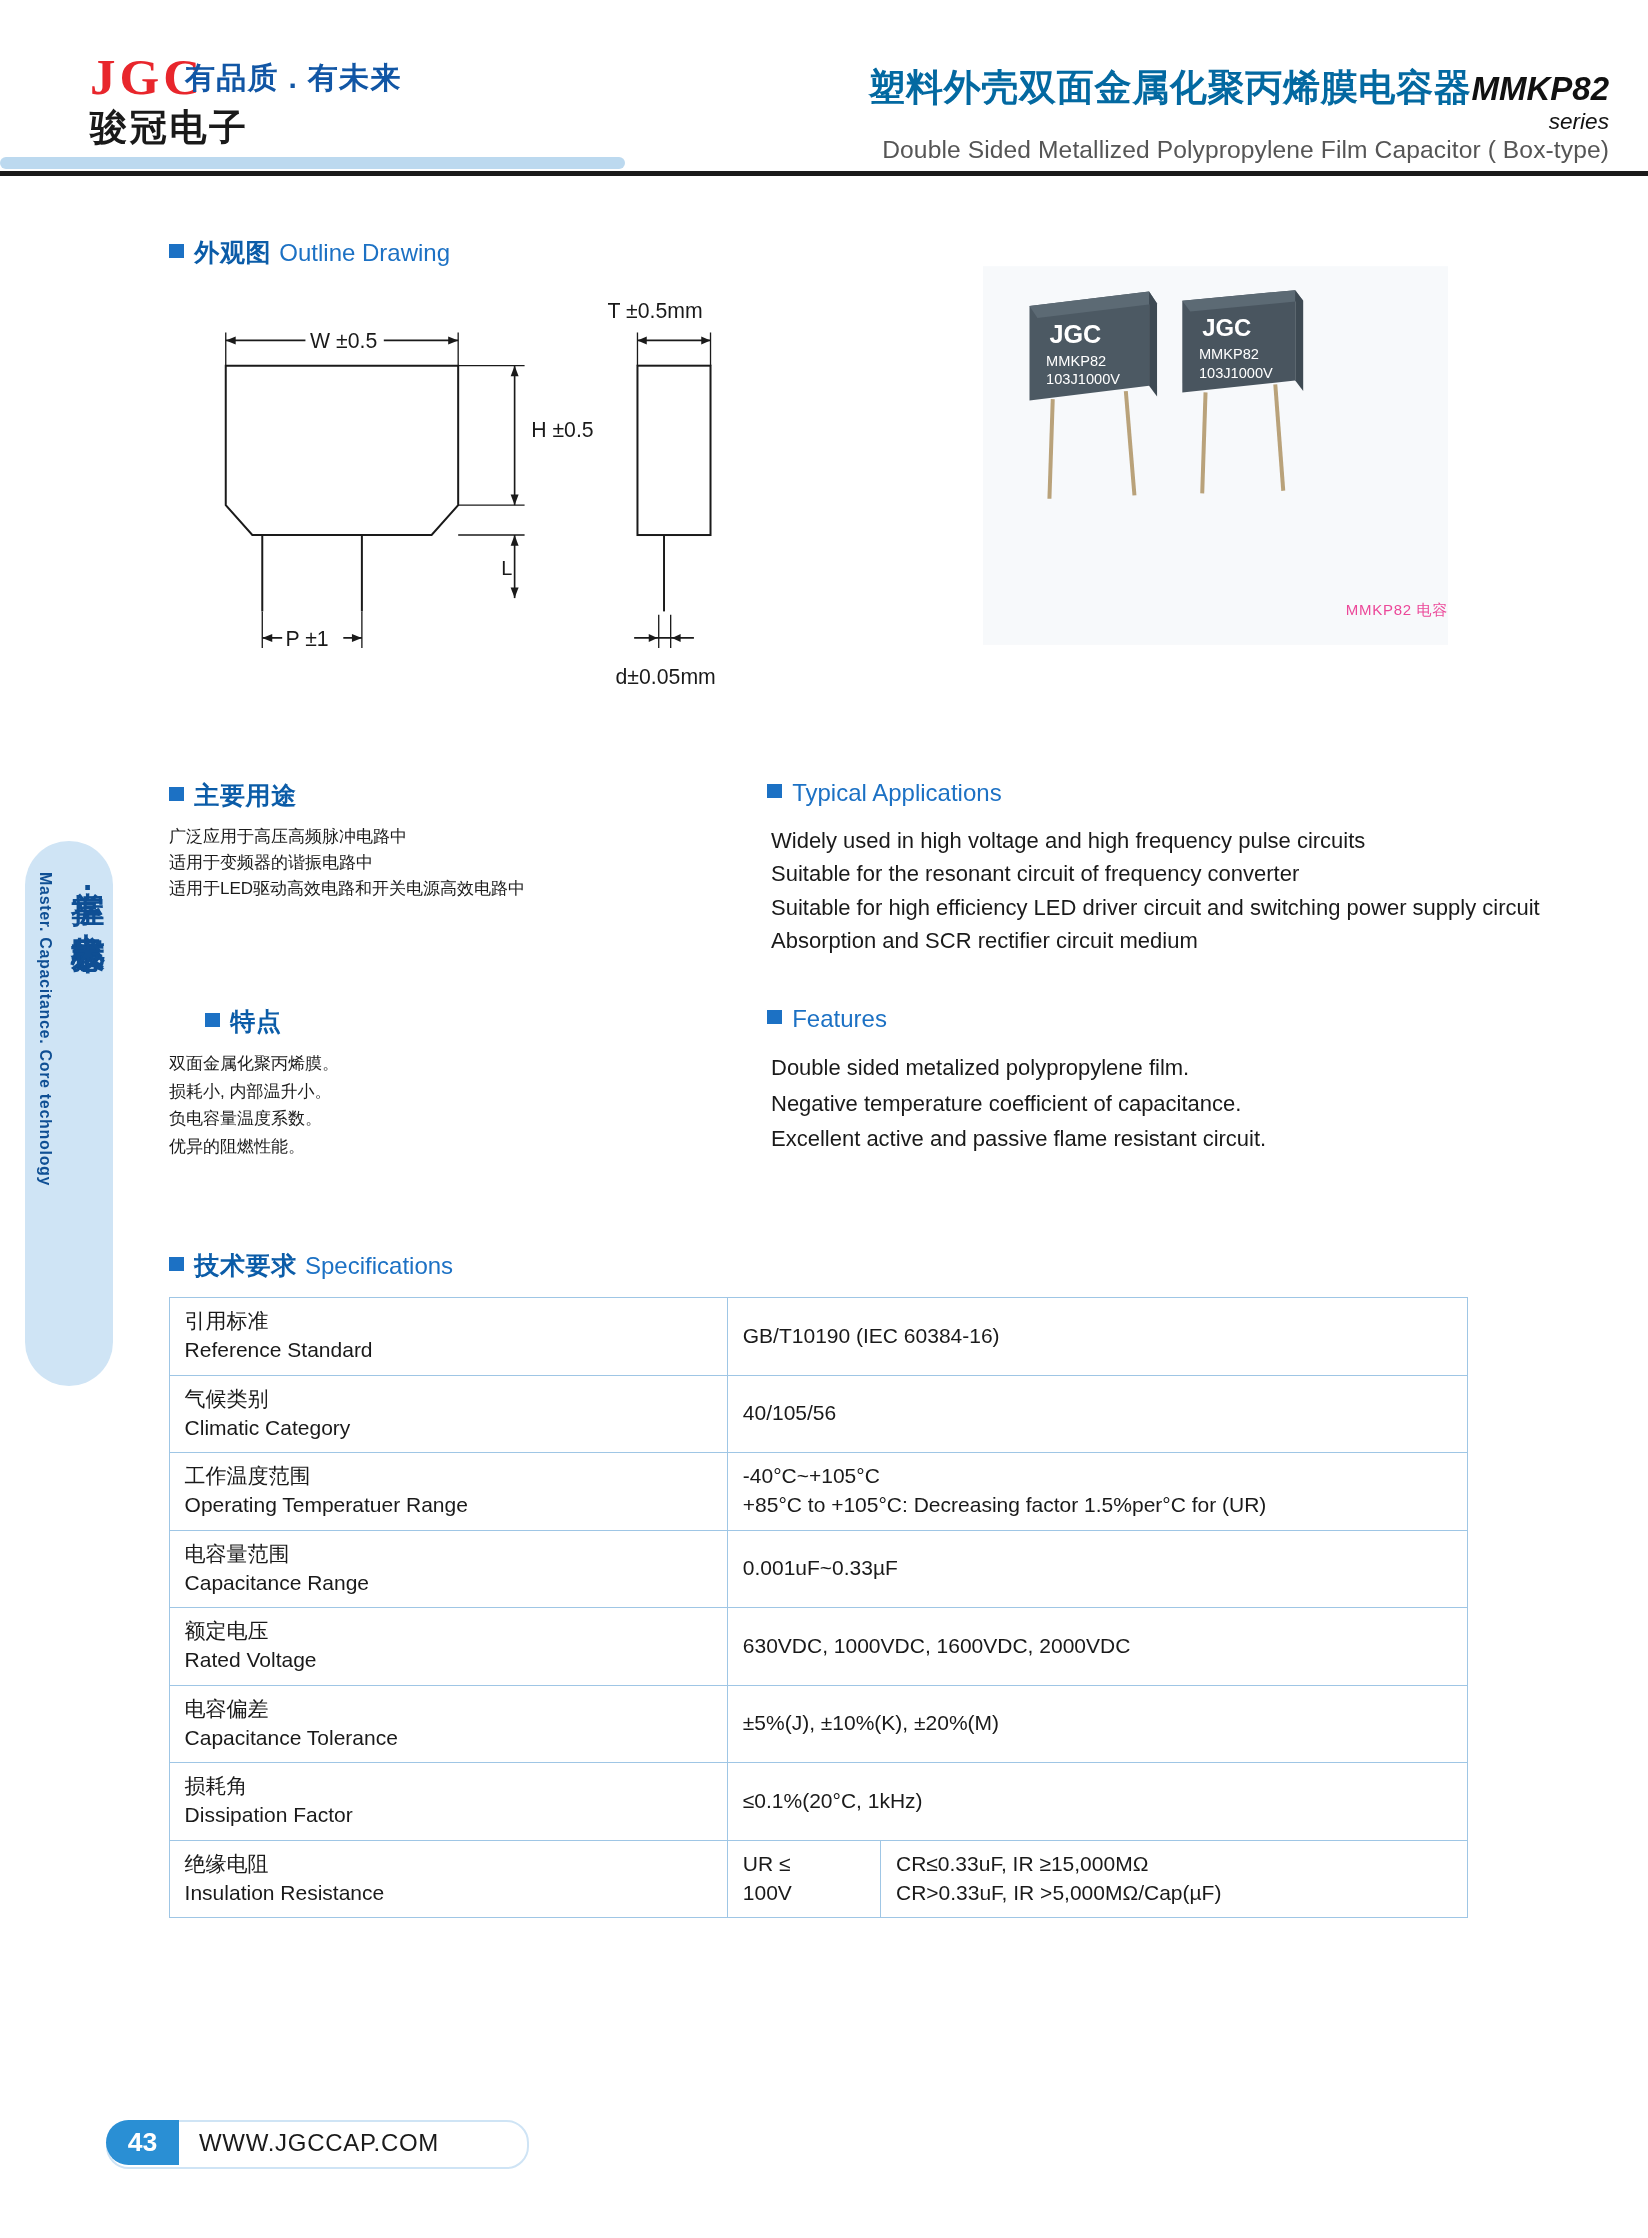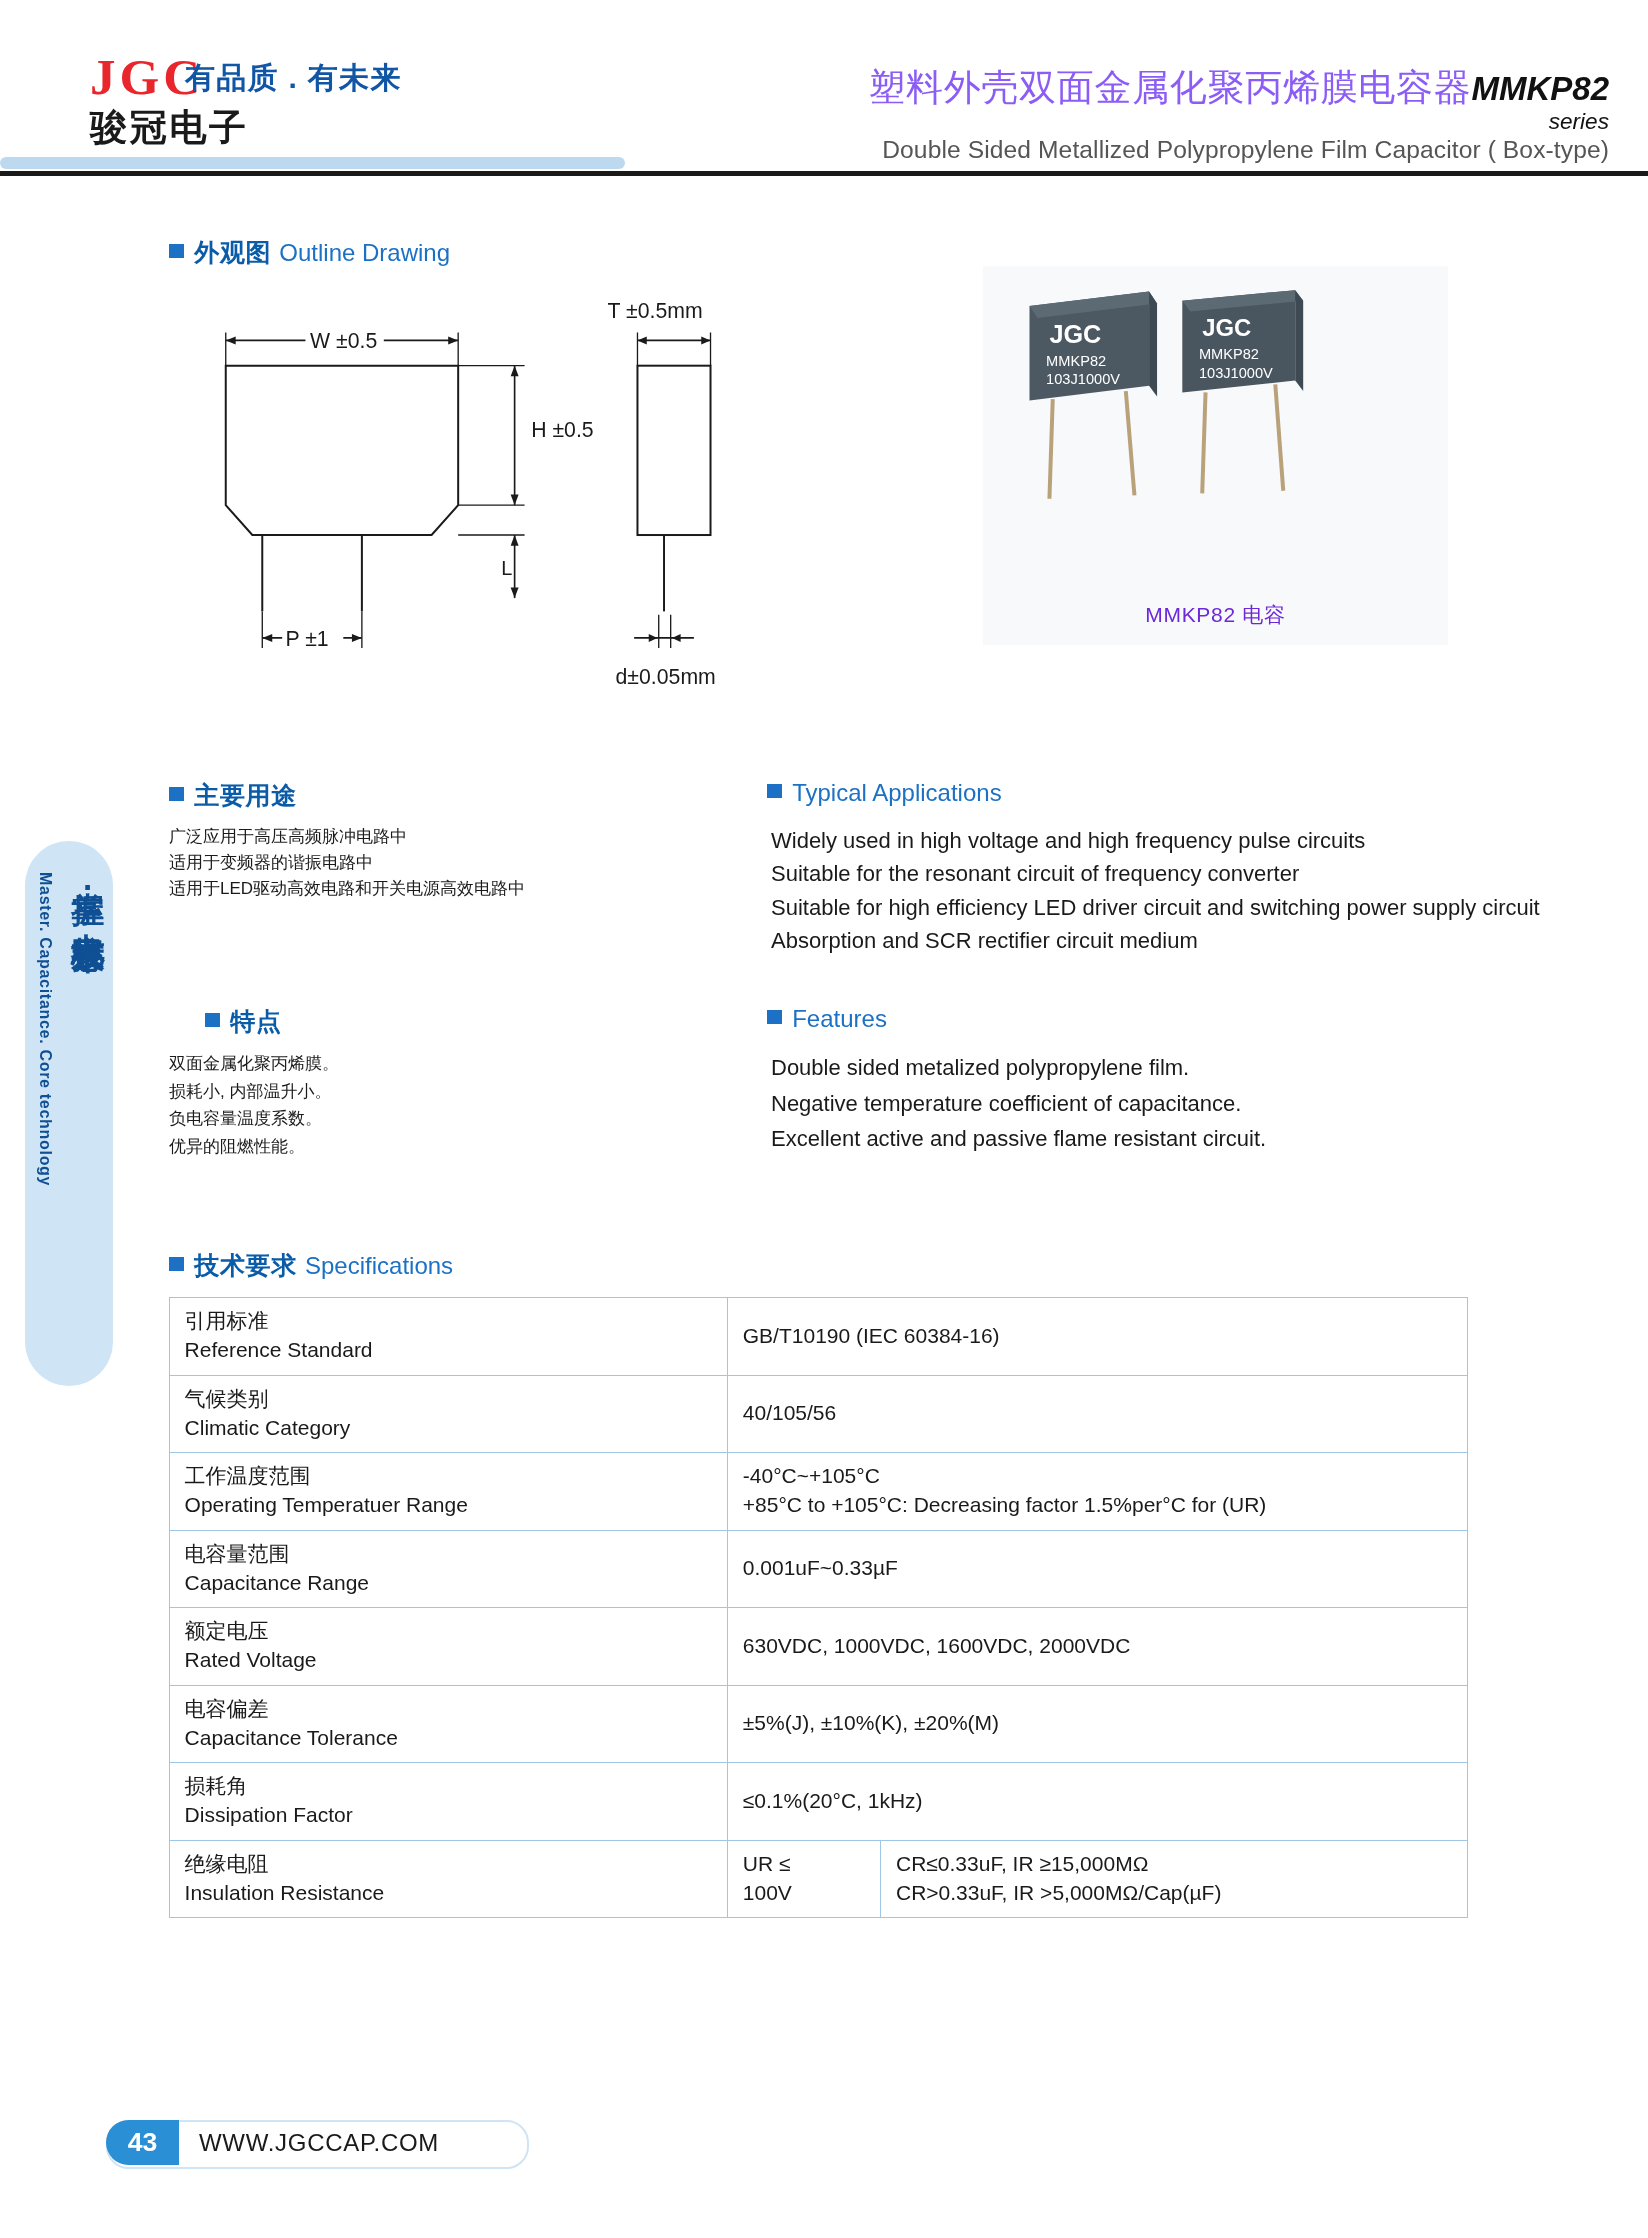--- a/index.html
+++ b/index.html
@@ -73,22 +73,22 @@
   }
   .title-block {
     position: absolute;
     right: 40px;
     top: 63px;
     text-align: right;
     width: 1037px;
   }
   .title-cn {
     font-size: 37px;
-    font-weight: normal;
-    color: #8b5cf6;
+    font-weight: bold;
+    color: #0369a1;
     letter-spacing: 0.7px;
     display: inline;
   }
   .title-series {
     font-family: "Liberation Sans", sans-serif;
     font-size: 33px;
     font-style: italic;
     font-weight: bold;
     color: #111;
     display: inline;
@@ -182,23 +182,23 @@
     left: 983px;
     top: 266px;
     width: 465px;
     height: 399px;
   }
   .photo-caption {
     position: absolute;
     left: 983px;
     top: 601px;
     width: 465px;
-    text-align: center;
-    font-size: 21px;
-    color: #6d28d9;
+    text-align: right;
+    font-size: 15px;
+    color: #ec4899;
     letter-spacing: 0.7px;
   }
 
   
   .txt {
     position: absolute;
     font-size: 22px;
     line-height: 1.52;
     color: #1a1a1a;
   }

